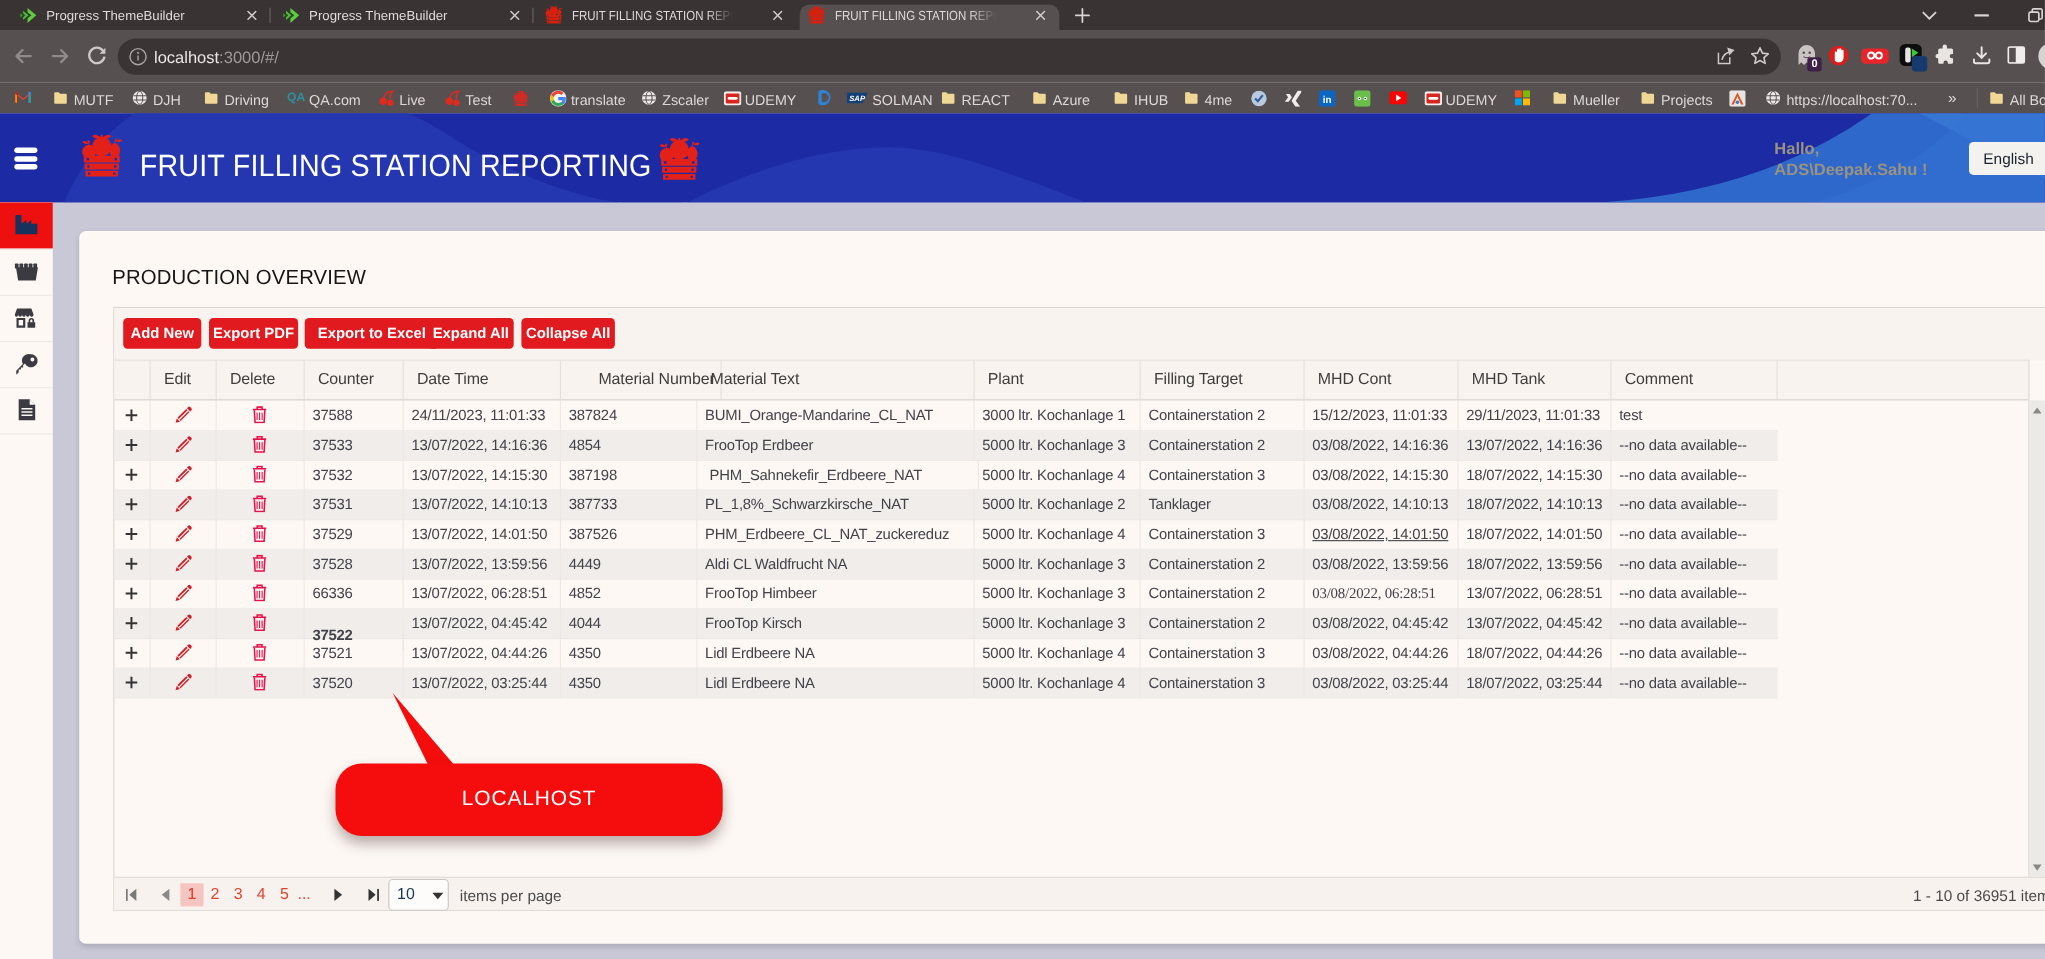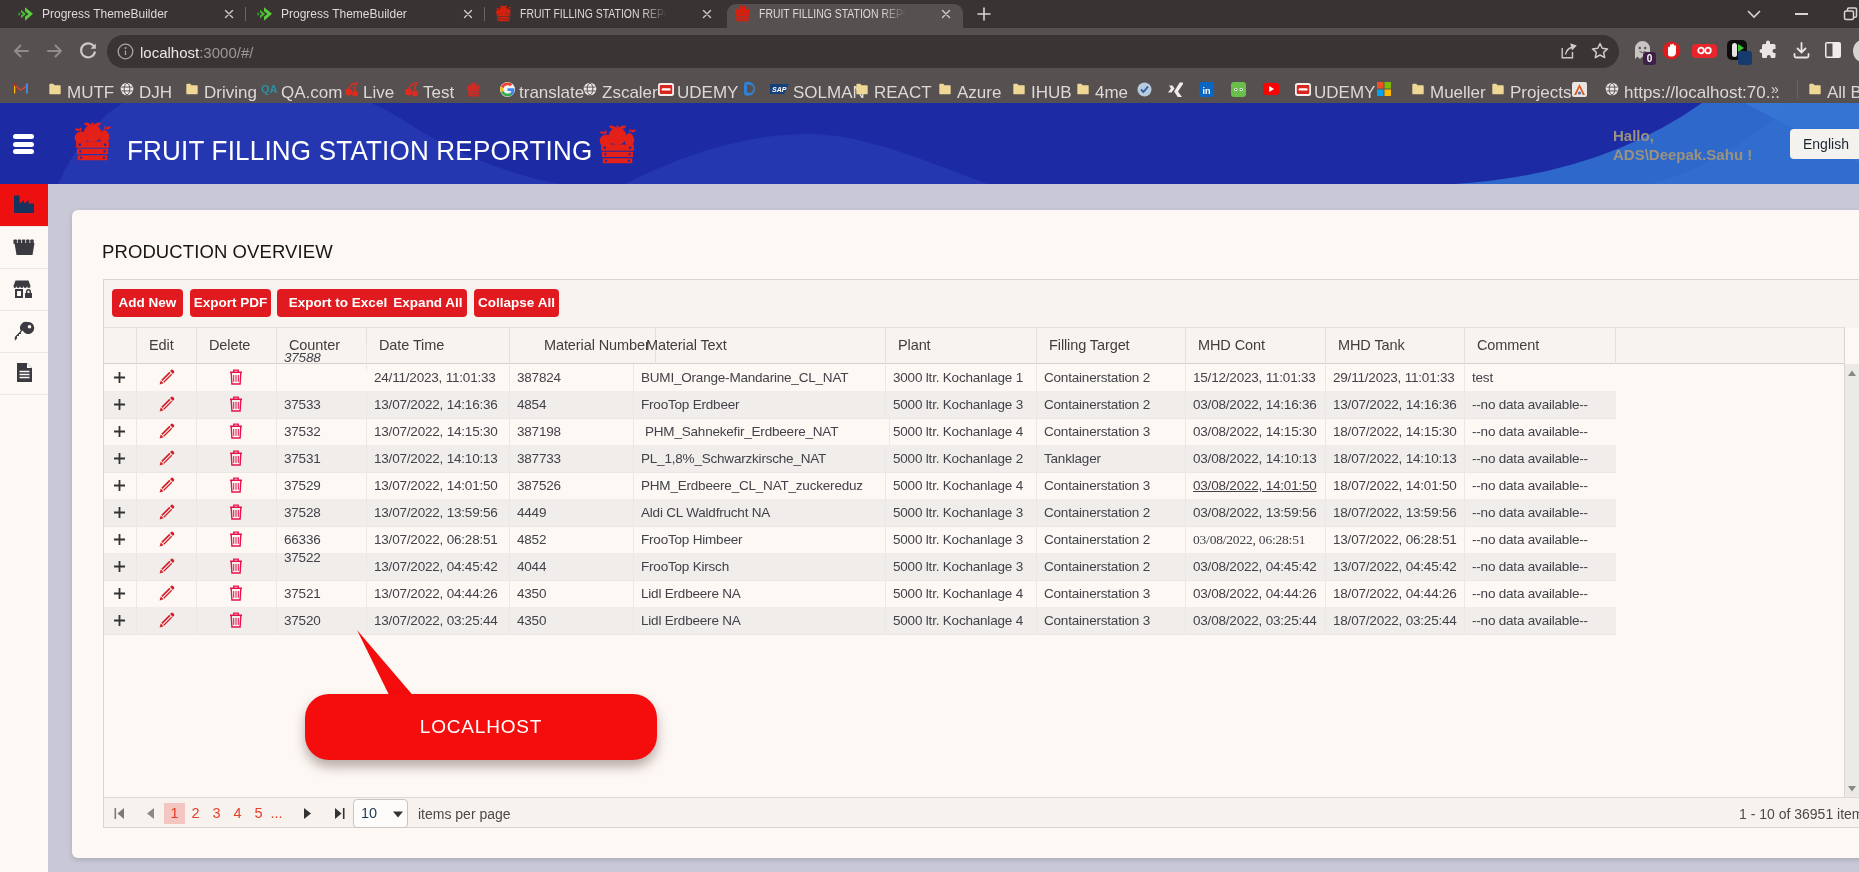--- a/index.html
+++ b/index.html
@@ -1,18 +1,18 @@
 <!DOCTYPE html>
 <html><head><meta charset="utf-8"><style>
 *{margin:0;padding:0;box-sizing:border-box}
 html,body{width:1859px;height:872px;overflow:hidden;font-family:"Liberation Sans",sans-serif;background:#c9c8d6}
 .abs{position:absolute}
 .tabtitle{position:absolute;top:7px;font-size:12px;color:#dedbda;white-space:nowrap;overflow:hidden;width:158px}
 .fadeout{-webkit-mask-image:linear-gradient(90deg,#000 82%,transparent 98%)}
-.bmtxt{position:absolute;top:83px;font-size:17px;color:#dcd9d8;white-space:nowrap}
+.bmtxt{position:absolute;top:83px;font-size:13px;color:#dcd9d8;white-space:nowrap}
 .hcell{position:absolute;top:328px;height:36px;line-height:35px;font-size:14.5px;color:#3f3e3e;padding-left:12px;border-right:1px solid #e3dfdb;letter-spacing:-0.1px}
 .cell{position:absolute;height:27px;line-height:27px;font-size:13.5px;letter-spacing:-0.2px;color:#42424a;padding-left:7px;white-space:nowrap;border-right:1px solid #ebe7e3}
 .rbtn{position:absolute;top:289px;height:28px;background:#e01a1f;border-radius:4px;color:#fff;font-size:13.5px;font-weight:bold;text-align:center;line-height:28px;white-space:nowrap}
 .pgn{position:absolute;top:803px;width:21px;height:21px;text-align:center;line-height:21px;font-size:14.5px;color:#e5402a}
 .sbline{position:absolute;left:0;width:48px;height:1px;background:#ece7e3}
 </style></head><body>
 <div class="abs" style="left:0;top:0;width:1859px;height:28px;background:#393334"></div>
 <div class="abs" style="left:727px;top:4px;width:236px;height:24px;background:#565050;border-radius:9px 9px 0 0"></div>
 <div class="abs" style="left:0;top:28px;width:1859px;height:47px;background:#565050"></div>
 <div class="abs" style="left:0;top:75px;width:1859px;height:28px;background:#565050"></div>
@@ -487,21 +487,21 @@
     </g>
     <path d="M3.9 12.4 L11.9 4.4" stroke="#fdf8f4" stroke-width="1.1"></path>
   </svg>
 <svg class="abs" style="left:229px;top:369px" width="14" height="16" viewBox="0 0 14 16">
     <g fill="none" stroke="#e8114b" stroke-width="1.4">
       <path d="M1 3.2 L13 3.2 M4.8 3.2 L4.8 1.1 L9.2 1.1 L9.2 3.2"></path>
       <path d="M2.2 3.8 L2.9 15 L11.1 15 L11.8 3.8" fill="none"></path>
       <path d="M4.7 6 L4.7 12.8 M7 6 L7 12.8 M9.3 6 L9.3 12.8" stroke-width="1"></path>
     </g>
   </svg>
-<div class="cell" style="left:277px;top:344px;width:90px;font-style:italic;">37588</div>
+<div class="cell" style="left:277px;top:364px;width:90px;">37588</div>
 <div class="cell" style="left:367px;top:364px;width:143px;">24/11/2023, 11:01:33</div>
 <div class="cell" style="left:510px;top:364px;width:124px;">387824</div>
 <div class="cell" style="left:634px;top:364px;width:252px;">BUMI_Orange-Mandarine_CL_NAT</div>
 <div class="cell" style="left:886px;top:364px;width:151px;">3000 ltr. Kochanlage 1</div>
 <div class="cell" style="left:1037px;top:364px;width:149px;">Containerstation 2</div>
 <div class="cell" style="left:1186px;top:364px;width:140px;">15/12/2023, 11:01:33</div>
 <div class="cell" style="left:1326px;top:364px;width:139px;">29/11/2023, 11:01:33</div>
 <div class="cell" style="left:1465px;top:364px;width:151px;border-right:none;">test</div>
 <div class="abs" style="left:104px;top:391px;width:1512px;height:27px;background:#f1edea"></div>
 <div class="abs" style="left:104px;top:417.5px;width:1512px;height:1px;background:#ebe7e3"></div>
@@ -687,21 +687,21 @@
     </g>
     <path d="M3.9 12.4 L11.9 4.4" stroke="#fdf8f4" stroke-width="1.1"></path>
   </svg>
 <svg class="abs" style="left:229px;top:558px" width="14" height="16" viewBox="0 0 14 16">
     <g fill="none" stroke="#e8114b" stroke-width="1.4">
       <path d="M1 3.2 L13 3.2 M4.8 3.2 L4.8 1.1 L9.2 1.1 L9.2 3.2"></path>
       <path d="M2.2 3.8 L2.9 15 L11.1 15 L11.8 3.8" fill="none"></path>
       <path d="M4.7 6 L4.7 12.8 M7 6 L7 12.8 M9.3 6 L9.3 12.8" stroke-width="1"></path>
     </g>
   </svg>
-<div class="cell" style="left:277px;top:544px;width:90px;">37522</div>
+<div class="cell" style="left:277px;top:564px;width:90px;font-weight:bold;">37522</div>
 <div class="cell" style="left:367px;top:553px;width:143px;">13/07/2022, 04:45:42</div>
 <div class="cell" style="left:510px;top:553px;width:124px;">4044</div>
 <div class="cell" style="left:634px;top:553px;width:252px;">FrooTop Kirsch</div>
 <div class="cell" style="left:886px;top:553px;width:151px;">5000 ltr. Kochanlage 3</div>
 <div class="cell" style="left:1037px;top:553px;width:149px;">Containerstation 2</div>
 <div class="cell" style="left:1186px;top:553px;width:140px;">03/08/2022, 04:45:42</div>
 <div class="cell" style="left:1326px;top:553px;width:139px;">13/07/2022, 04:45:42</div>
 <div class="cell" style="left:1465px;top:553px;width:151px;border-right:none;">--no data available--</div>
 <div class="abs" style="left:104px;top:606.5px;width:1512px;height:1px;background:#ebe7e3"></div>
 <svg class="abs" style="left:114px;top:588px" width="11" height="11" viewBox="0 0 11 11">

